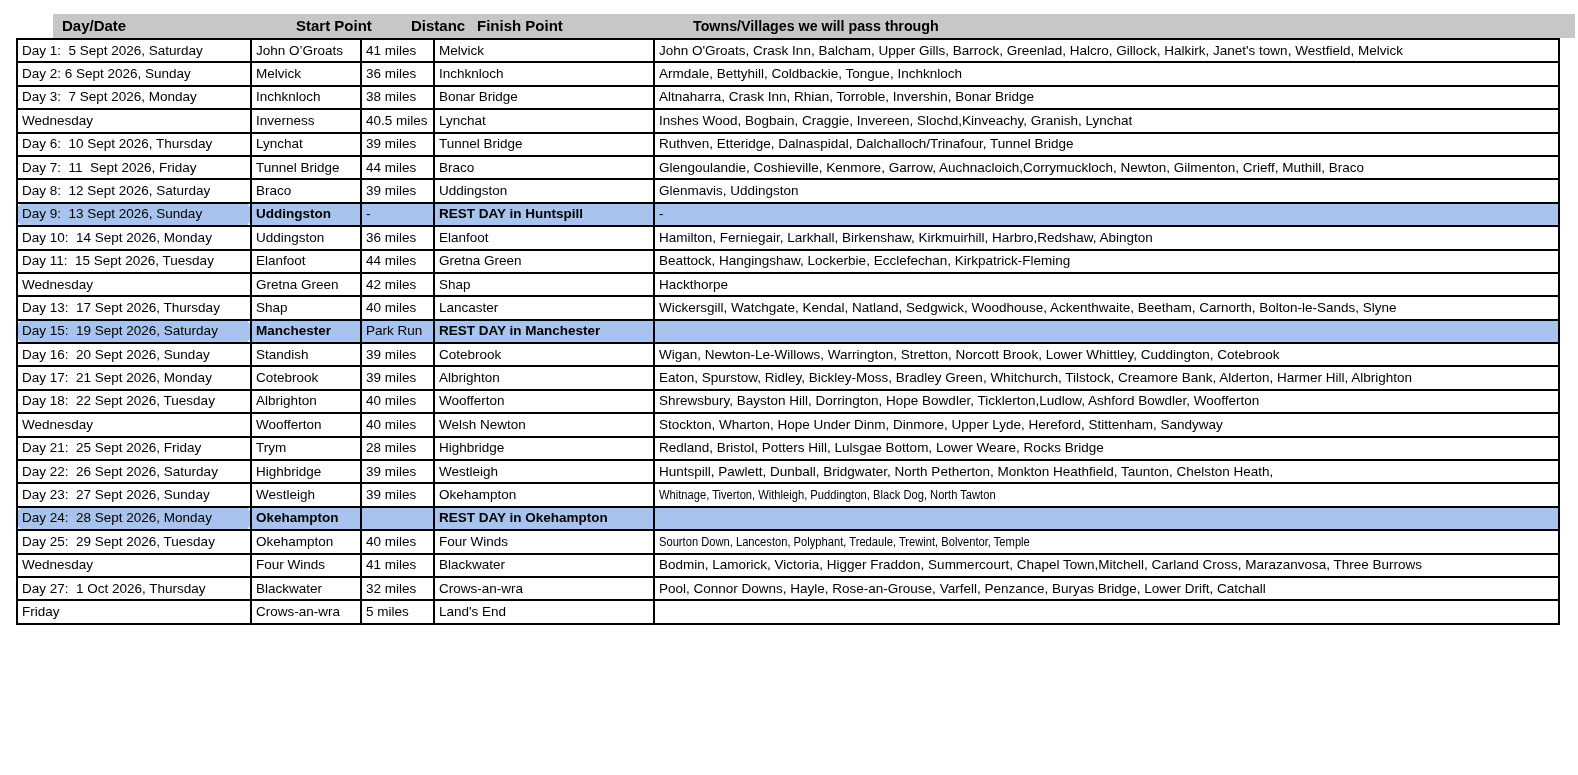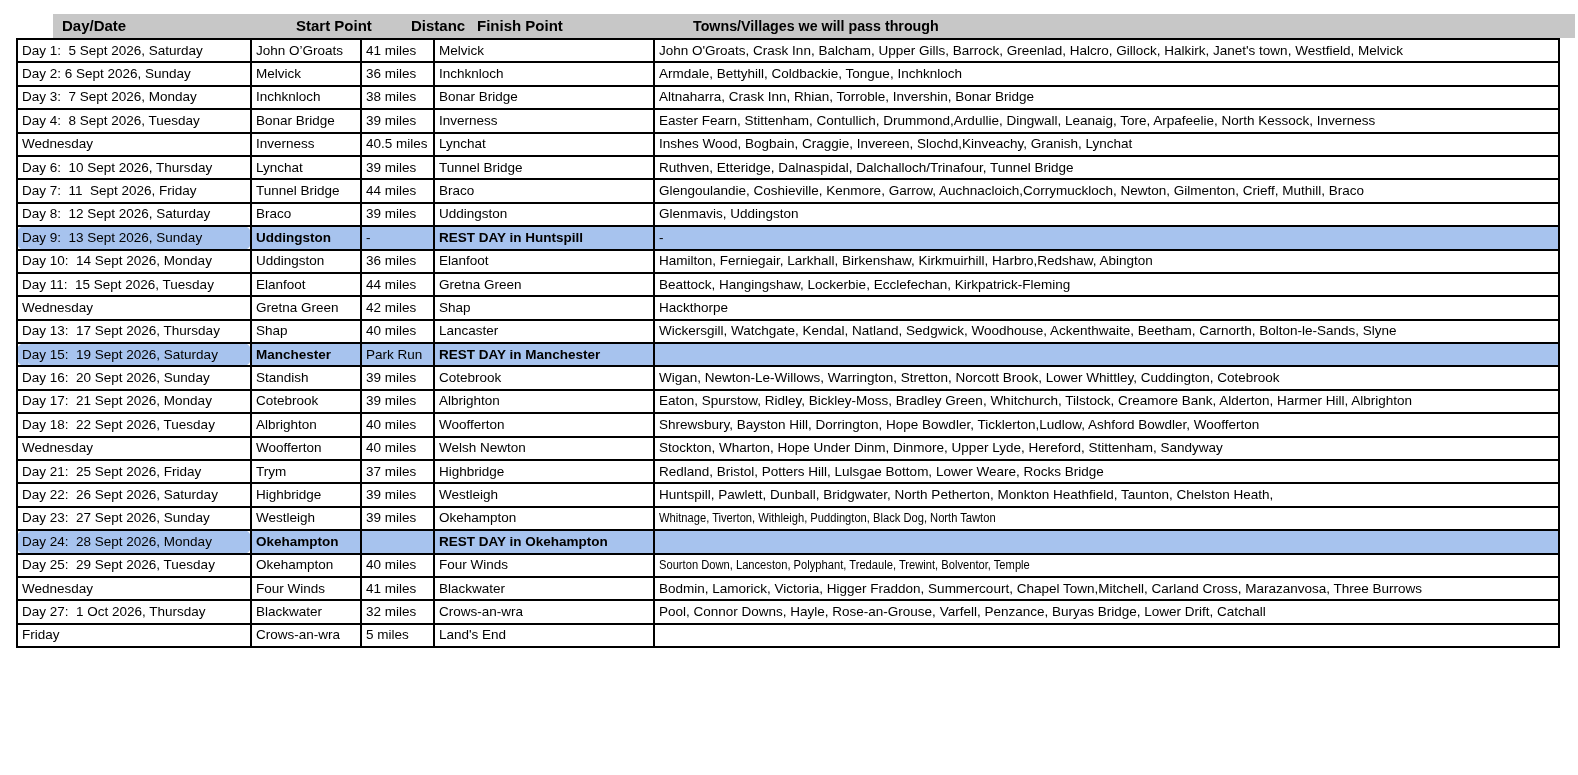--- a/index.html
+++ b/index.html
@@ -89,27 +89,20 @@
           <td class="col-towns"><span class="towns-text">Armdale, Bettyhill, Coldbackie, Tongue, Inchknloch</span></td>
         </tr>
         <tr>
           <td class="col-day">Day 3:  7 Sept 2026, Monday</td>
           <td class="col-start">Inchknloch</td>
           <td class="col-distance">38 miles</td>
           <td class="col-finish">Bonar Bridge</td>
           <td class="col-towns"><span class="towns-text">Altnaharra, Crask Inn, Rhian, Torroble, Invershin, Bonar Bridge</span></td>
         </tr>
         <tr>
-          <td class="col-day">Day 4:  8 Sept 2026, Tuesday</td>
-          <td class="col-start">Bonar Bridge</td>
-          <td class="col-distance">39 miles</td>
-          <td class="col-finish">Inverness</td>
-          <td class="col-towns"><span class="towns-text">Easter Fearn, Stittenham, Contullich, Drummond,Ardullie, Dingwall, Leanaig, Tore, Arpafeelie, North Kessock, Inverness</span></td>
-        </tr>
-        <tr>
           <td class="col-day">Wednesday</td>
           <td class="col-start">Inverness</td>
           <td class="col-distance">40.5 miles</td>
           <td class="col-finish">Lynchat</td>
           <td class="col-towns"><span class="towns-text">Inshes Wood, Bogbain, Craggie, Invereen, Slochd,Kinveachy, Granish, Lynchat</span></td>
         </tr>
         <tr>
           <td class="col-day">Day 6:  10 Sept 2026, Thursday</td>
           <td class="col-start">Lynchat</td>
           <td class="col-distance">39 miles</td>
@@ -196,21 +189,21 @@
         <tr>
           <td class="col-day">Wednesday</td>
           <td class="col-start">Woofferton</td>
           <td class="col-distance">40 miles</td>
           <td class="col-finish">Welsh Newton</td>
           <td class="col-towns"><span class="towns-text">Stockton, Wharton, Hope Under Dinm, Dinmore, Upper Lyde, Hereford, Stittenham, Sandyway</span></td>
         </tr>
         <tr>
           <td class="col-day">Day 21:  25 Sept 2026, Friday</td>
           <td class="col-start">Trym</td>
-          <td class="col-distance">37 miles</td>
+          <td class="col-distance">28 miles</td>
           <td class="col-finish">Highbridge</td>
           <td class="col-towns"><span class="towns-text">Redland, Bristol, Potters Hill, Lulsgae Bottom, Lower Weare, Rocks Bridge</span></td>
         </tr>
         <tr>
           <td class="col-day">Day 22:  26 Sept 2026, Saturday</td>
           <td class="col-start">Highbridge</td>
           <td class="col-distance">39 miles</td>
           <td class="col-finish">Westleigh</td>
           <td class="col-towns"><span class="towns-text">Huntspill, Pawlett, Dunball, Bridgwater, North Petherton, Monkton Heathfield, Taunton, Chelston Heath,</span></td>
         </tr>

